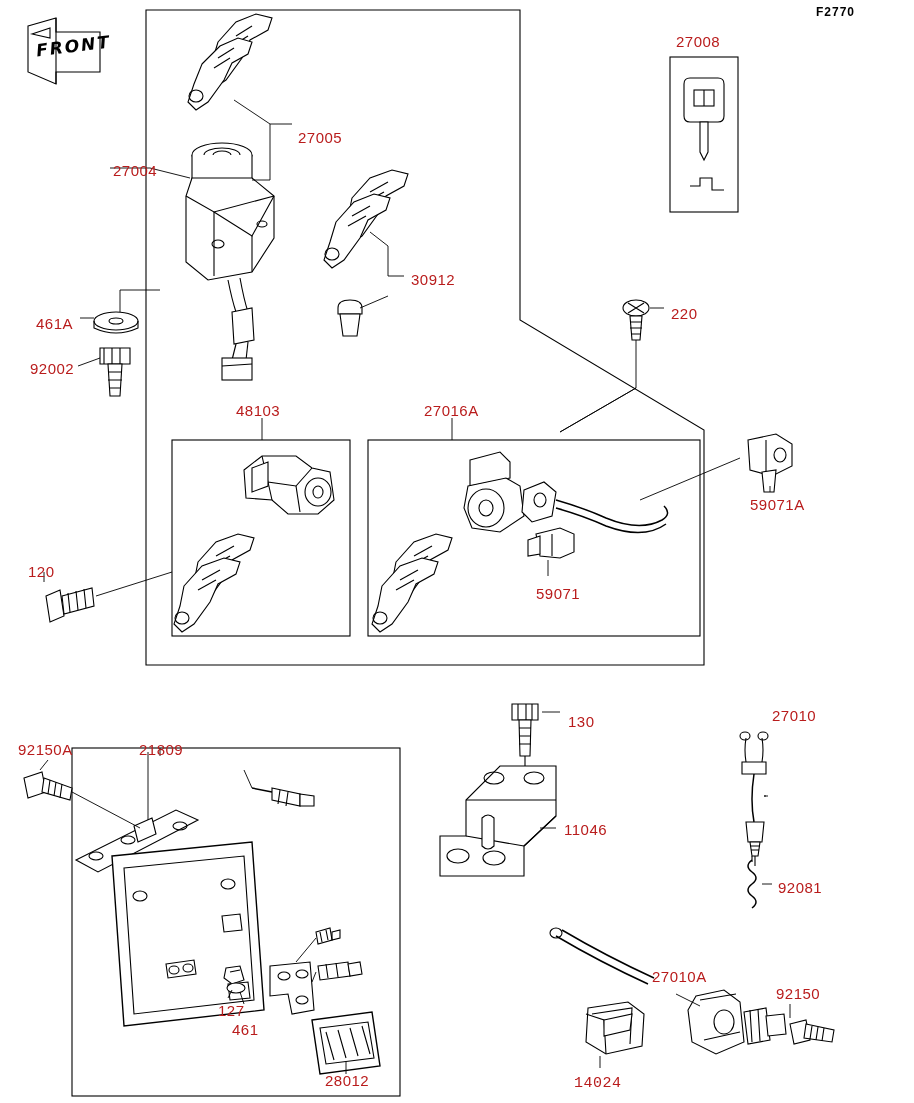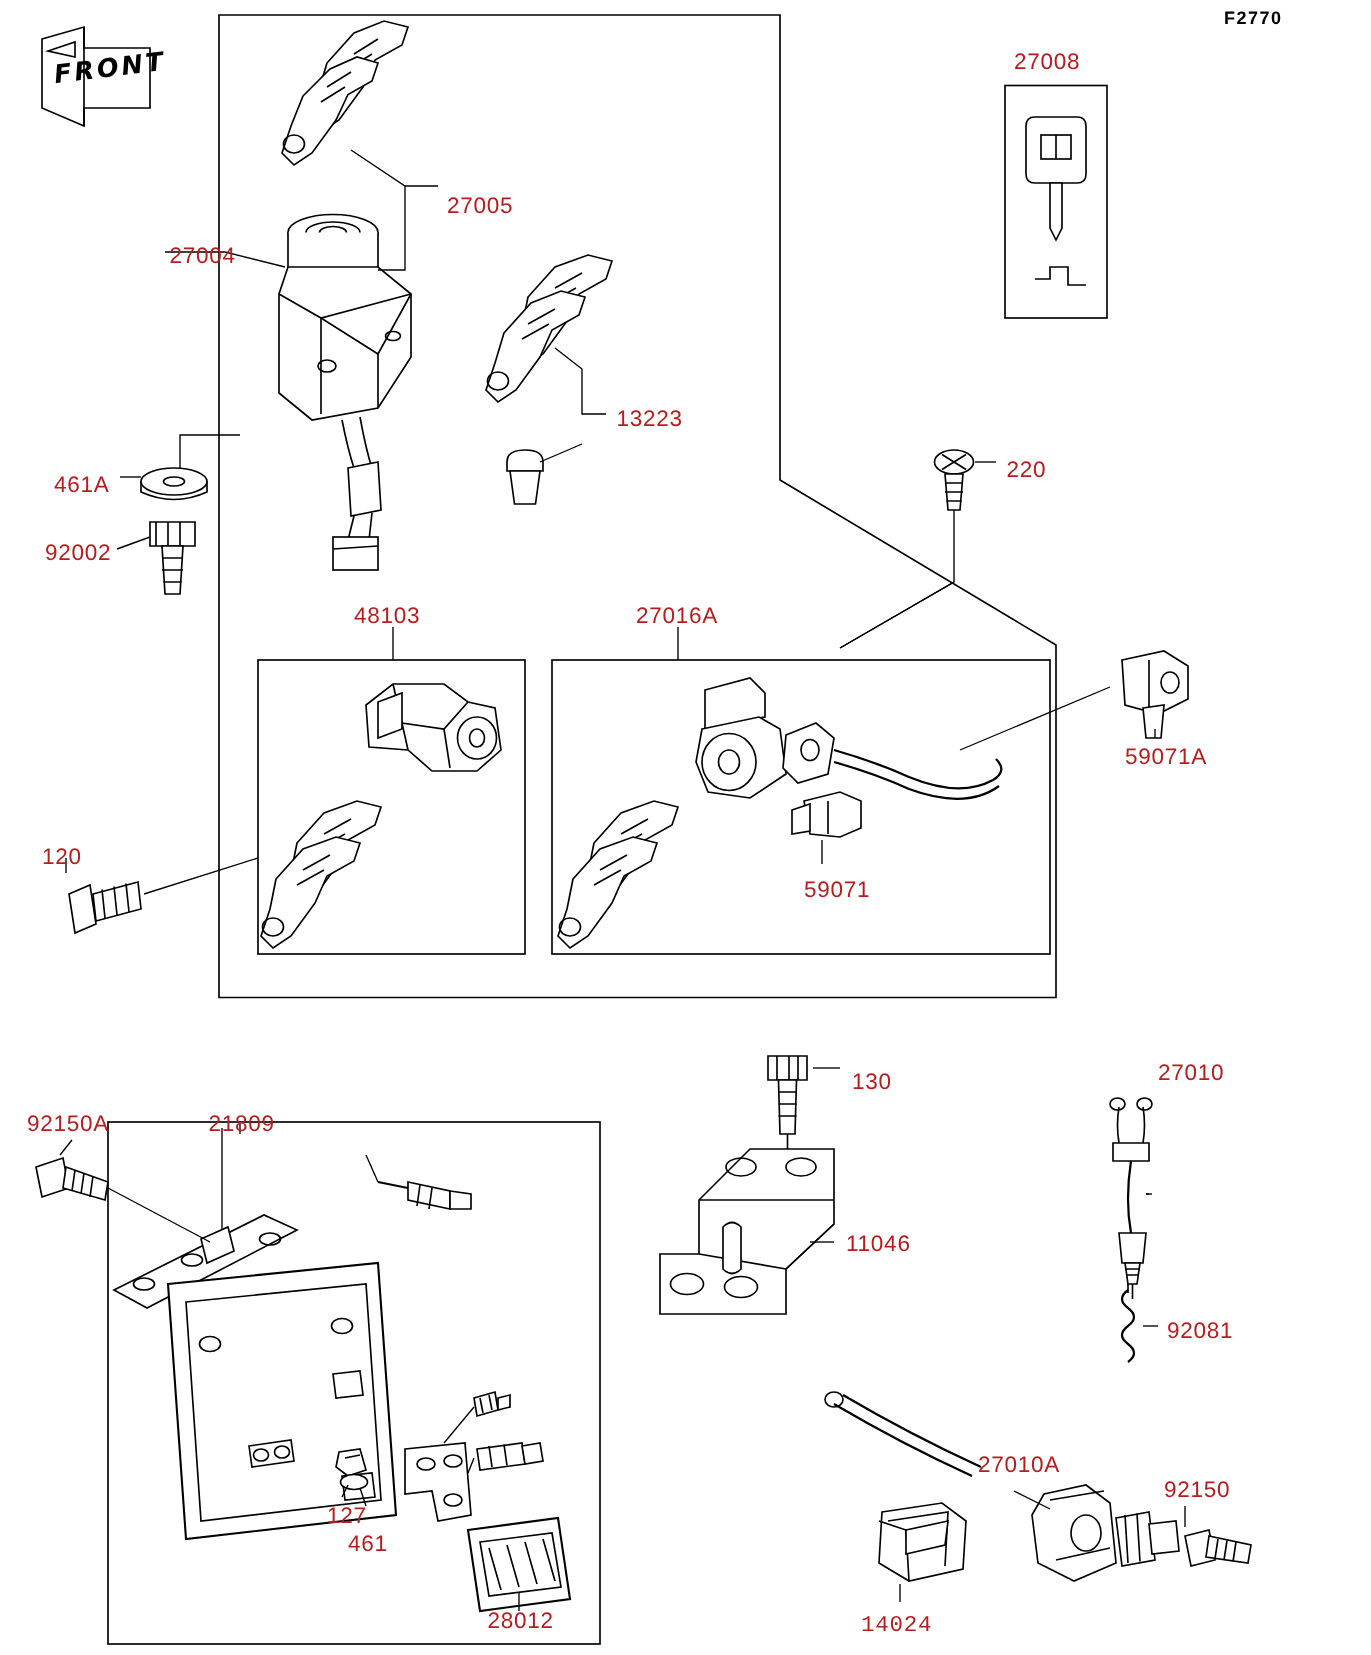--- a/index.html
+++ b/index.html
@@ -320,21 +320,21 @@
     <path class="fillw" d="M588 1008 L628 1002 L644 1014 L642 1046 L606 1054 L586 1042 Z"></path>
     <path class="ln" d="M592 1014 L632 1008 L630 1044"></path>
     <path class="ln" d="M606 1054 L604 1020 L586 1014"></path>
     <path class="fillw" d="M604 1020 L632 1014 L630 1030 L604 1036 Z"></path>
     <path class="thin" d="M600 1068 L600 1056"></path>
 
   </svg>
 
   <div class="lbl" style="left:298px;top:129px;">27005</div>
   <div class="lbl" style="left:66px;top:162px;margin-left:47px;">27004</div>
-  <div class="lbl" style="left:411px;top:271px;">13223</div>
+  <div class="lbl" style="left:411px;top:271px;">30912</div>
   <div class="lbl" style="left:36px;top:315px;">461A</div>
   <div class="lbl" style="left:30px;top:360px;">92002</div>
   <div class="lbl" style="left:676px;top:33px;">27008</div>
   <div class="lbl" style="left:671px;top:305px;">220</div>
   <div class="lbl" style="left:236px;top:402px;">48103</div>
   <div class="lbl" style="left:424px;top:402px;">27016A</div>
   <div class="lbl" style="left:750px;top:496px;">59071A</div>
   <div class="lbl" style="left:536px;top:585px;">59071</div>
   <div class="lbl" style="left:28px;top:563px;">120</div>
   <div class="lbl" style="left:568px;top:713px;">130</div>

